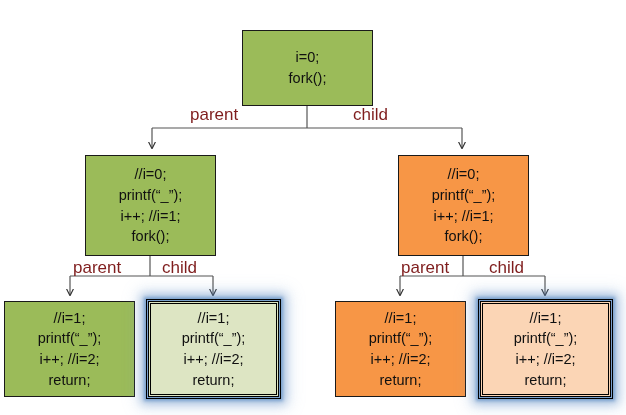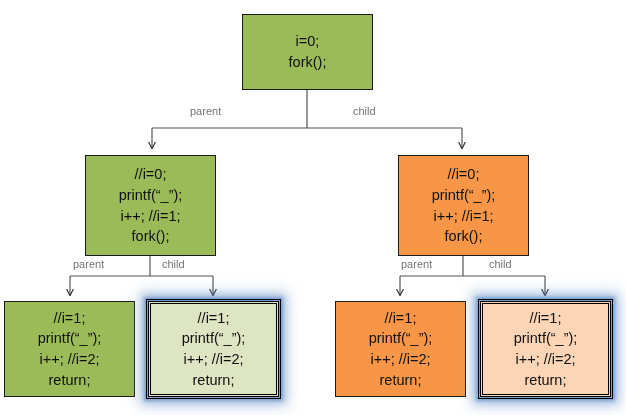--- a/index.html
+++ b/index.html
@@ -51,22 +51,22 @@
     outline: 1px solid #000000;
     outline-offset: 1px;
     box-shadow:
       0 0 0 3px rgba(255,255,255,0.0),
       0 0 3px 4px rgba(79,129,189,0.55),
       0 0 9px 7px rgba(79,129,189,0.40),
       0 0 16px 10px rgba(120,160,210,0.22);
   }
   .edge-label {
     position: absolute;
-    font-size: 11px;
-    color: #737373;
+    font-size: 17px;
+    color: #7f1d1d;
     white-space: nowrap;
     z-index: 3;
     background: transparent;
   }
 </style>
 </head>
 <body>
 
 <div id="canvas">
 
@@ -92,21 +92,21 @@
     </g>
 
     <g stroke="#555555" stroke-width="1.2" fill="none">
       <path d="M 463,256 L 463,276"></path>
       <path d="M 400,276 L 545,276"></path>
       <path d="M 400,276 L 400,295" marker-end="url(#arrow)"></path>
       <path d="M 545,276 L 545,295" marker-end="url(#arrow)"></path>
     </g>
   </svg>
 
-  <div class="node fill-green" style="left:242px; top:14px; width:131px; height:76px;">
+  <div class="node fill-green" style="left:242px; top:30px; width:131px; height:76px;">
     <span class="line">i=0;</span>
     <span class="line">fork();</span>
   </div>
 
   <div class="node fill-green" style="left:85px; top:155px; width:131px; height:101px;">
     <span class="line cmt">//i=0;</span>
     <span class="line">printf(“_”);</span>
     <span class="line">i++; //i=1;</span>
     <span class="line">fork();</span>
   </div>

